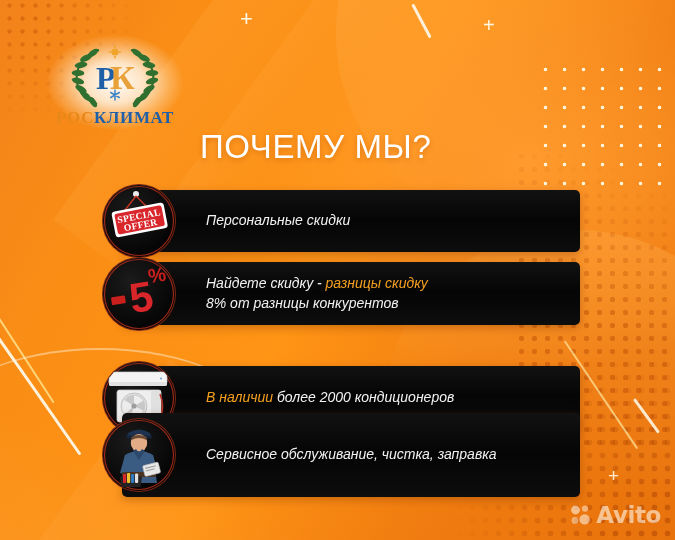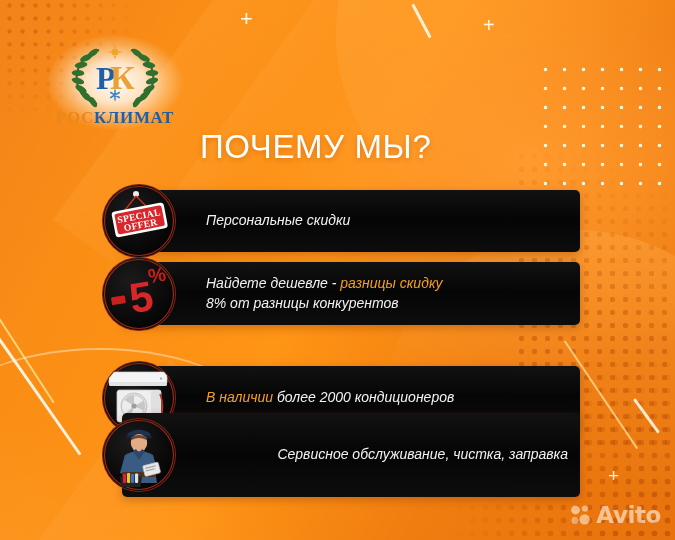--- a/index.html
+++ b/index.html
@@ -247,21 +247,21 @@
       <svg width="72" height="72" viewBox="0 0 72 72">
         <circle cx="36" cy="36" r="34.5" fill="none" stroke="#C9341F" stroke-width="1.2" opacity=".75"></circle>
         <g transform="rotate(-9 36 38)">
           <rect x="8" y="35" width="14" height="8" rx="1.4" fill="#C9201D"></rect>
           <text x="38" y="54" text-anchor="middle" font-family="Liberation Sans, sans-serif" font-size="42" font-weight="700" fill="#D8262B">5</text>
           <text x="57" y="27" text-anchor="middle" font-family="Liberation Sans, sans-serif" font-size="20" font-weight="700" fill="#C9201D">%</text>
         </g>
       </svg>
     </div>
     <div class="bar-text">
-      <span>Найдете дешевле - </span><span class="accent">разницы скидку</span><br>
+      <span>Найдете скидку - </span><span class="accent">разницы скидку</span><br>
       <span>8% от разницы конкурентов</span>
     </div>
   </div>
 
   <div class="bar" style="top:337px;height:63px;margin-top:29px;">
     <div class="icon-circle">
       <svg width="72" height="72" viewBox="0 0 72 72">
         <circle cx="36" cy="36" r="34.5" fill="none" stroke="#C9341F" stroke-width="1.2" opacity=".75"></circle>
 
         <g>
@@ -283,21 +283,21 @@
           <circle cx="31" cy="44" r="2.6" fill="#9E9E9E"></circle>
           <path d="M57 32 q5 12 0 26" stroke="#B8352A" stroke-width="1.6" fill="none"></path>
         </g>
       </svg>
     </div>
     <div class="bar-text">
       <span class="accent">В наличии</span><span> более 2000 кондиционеров</span>
     </div>
   </div>
 
-  <div class="bar" style="top:413px;height:84px;justify-content:flex-end;">
+  <div class="bar" style="top:413px;height:84px;">
     <div class="icon-circle">
       <svg width="72" height="72" viewBox="0 0 72 72">
         <circle cx="36" cy="36" r="34.5" fill="none" stroke="#C9341F" stroke-width="1.2" opacity=".75"></circle>
 
         <path d="M25 14 q11 -7 22 0 l1 3 -24 0 z" fill="#1F3250"></path>
         <rect x="23" y="16.5" width="26" height="3" rx="1.4" fill="#16243B"></rect>
 
         <ellipse cx="36" cy="24" rx="8.2" ry="9" fill="#E3AC86"></ellipse>
         <path d="M28.5 21 q7.5 -4 15 0 l0 -3 q-7.5 -4 -15 0 z" fill="#6B4A33"></path>
 

